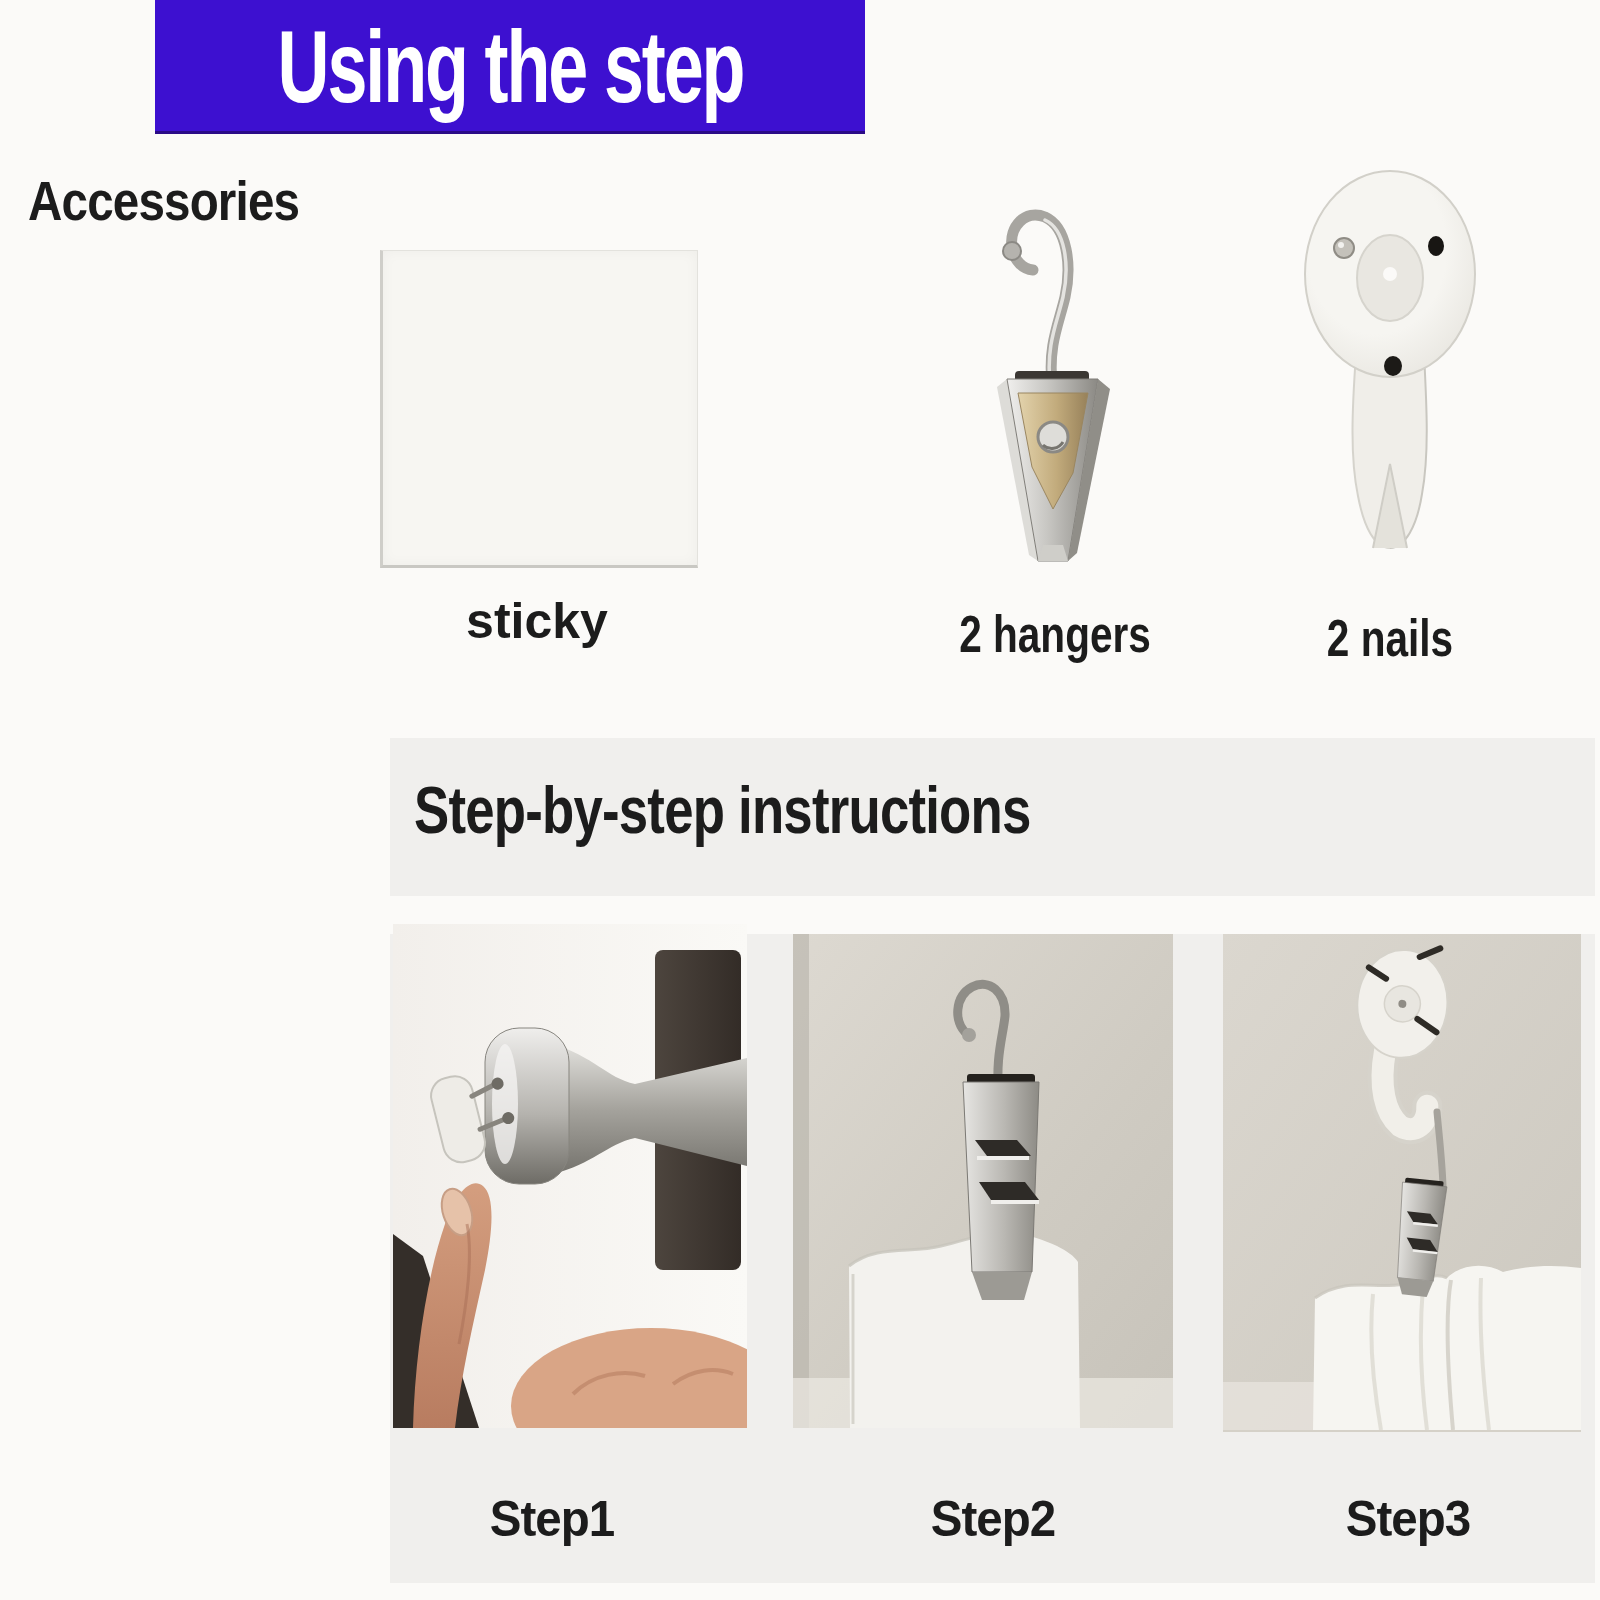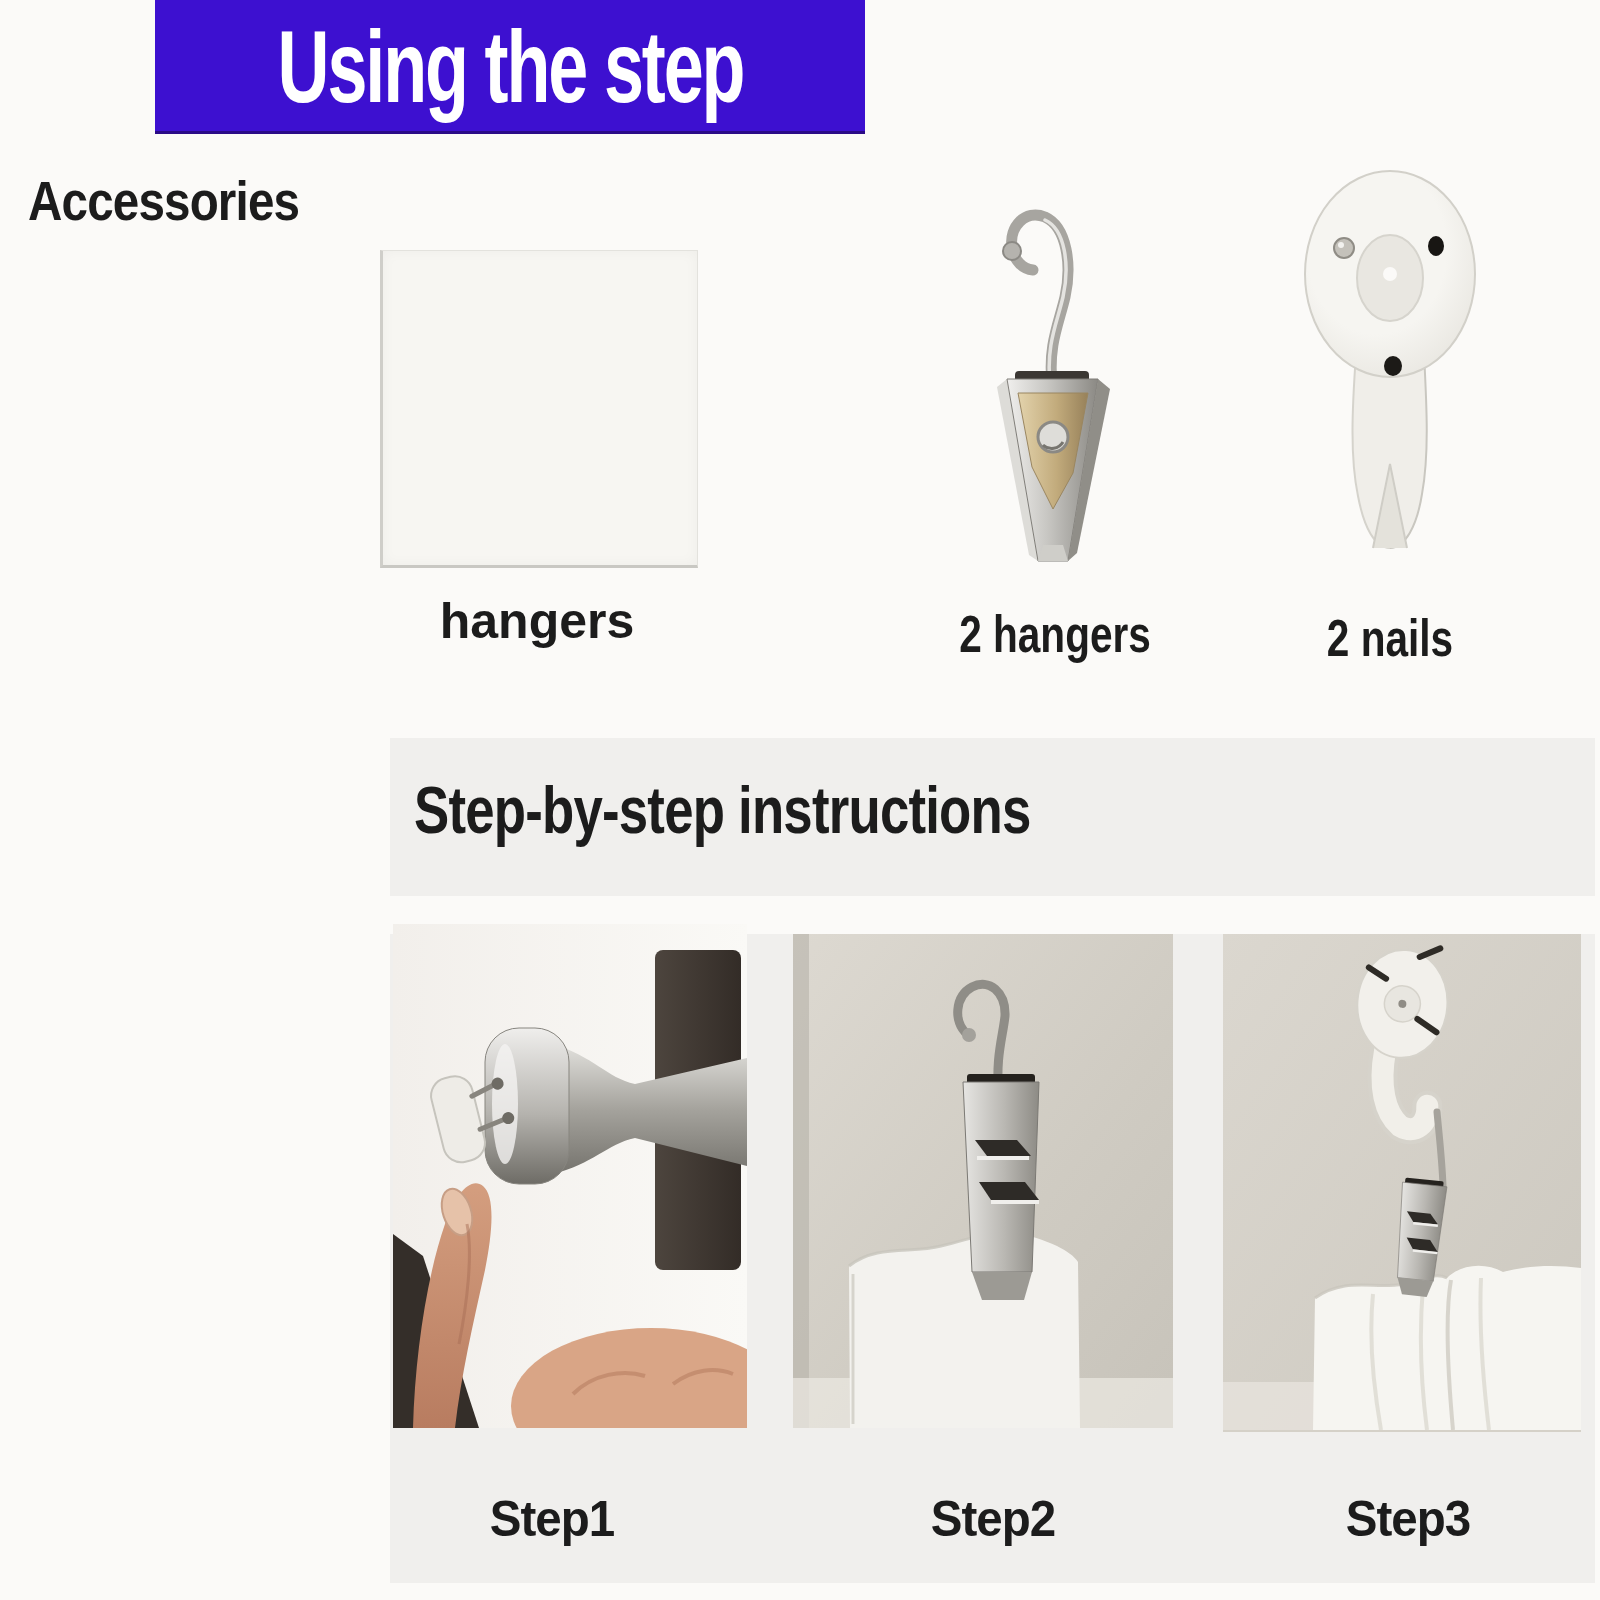--- a/index.html
+++ b/index.html
@@ -72,21 +72,21 @@
 
 <div class="stage">
 
   <div class="abs banner">
     <span class="banner-title">Using the step</span>
   </div>
 
   <div class="abs acc-heading">Accessories</div>
 
   <div class="abs sticky-pad"></div>
-  <div class="abs acc-label label-sticky">hangers</div>
+  <div class="abs acc-label label-sticky">sticky</div>
 
   <div class="abs fig hanger-fig">
     <svg viewBox="0 0 195 400">
       <defs>
         <linearGradient id="hgMetal" x1="0" y1="0" x2="1" y2="0">
           <stop offset="0" stop-color="#f0efed"></stop>
             <stop offset="0.45" stop-color="#c7c6c2"></stop>
             <stop offset="1" stop-color="#8b8984"></stop>
         </linearGradient>
         <linearGradient id="hgBrass" x1="0" y1="0" x2="1" y2="0">

